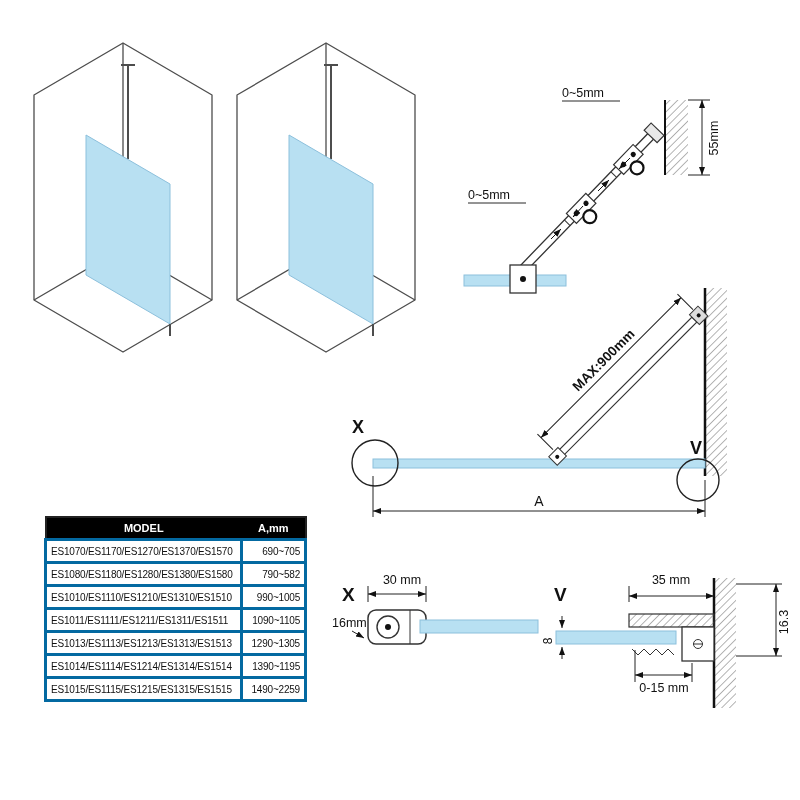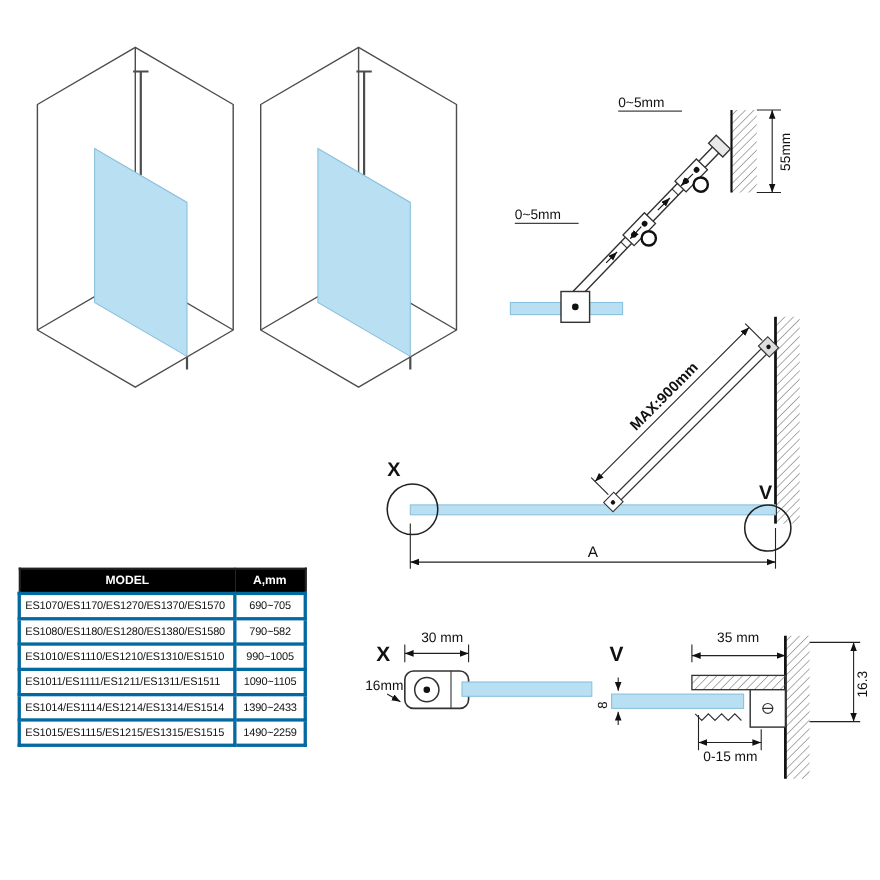--- a/index.html
+++ b/index.html
@@ -1,29 +1,29 @@
 <!DOCTYPE html>
 <html><head>
 <meta charset="utf-8">
 <style>
   *{box-sizing:border-box}
   html,body{margin:0;padding:0;background:#fff}
   .canvas{position:relative;width:800px;height:800px;background:#fff;
           font-family:"Liberation Sans","DejaVu Sans",sans-serif;overflow:hidden}
   .abs{position:absolute}
   svg text{font-family:"Liberation Sans","DejaVu Sans",sans-serif;fill:#111}
-  .spec-table{position:absolute;left:16px;top:516px;border-collapse:collapse;
+  .spec-table{position:absolute;left:44px;top:516px;border-collapse:collapse;
               border:2px solid #222;background:#fff}
   .spec-table th{background:#000;color:#fff;font-size:11px;font-weight:bold;
                  padding:4px 4px;border:1px solid #000;text-align:center}
   .spec-table th.model-col{width:196px}
   .spec-table th.a-col{width:64px}
   .spec-table td{border:3px solid #0369a1;font-size:10px;padding:4.5px 4px;color:#111;
                  white-space:nowrap;letter-spacing:-0.2px}
-  .spec-table td.a-col{text-align:center}
+  .spec-table td.a-col{text-align:right}
 </style>
 </head>
 <body>
 
 <div class="canvas">
 
   <svg class="abs" style="left:20px;top:35px" width="410" height="350">
 
     <g stroke="#4d4d4d" stroke-width="1.3" fill="none" stroke-linejoin="round">
       <path d="M103,8 L192,60 L192,265 L103,317 L14,265 L14,60 Z"></path>
@@ -231,22 +231,26 @@
       </tr>
       <tr>
         <td>ES1010/ES1110/ES1210/ES1310/ES1510</td>
         <td class="a-col">990~1005</td>
       </tr>
       <tr>
         <td>ES1011/ES1111/ES1211/ES1311/ES1511</td>
         <td class="a-col">1090~1105</td>
       </tr>
       <tr>
+        <td>ES1013/ES1113/ES1213/ES1313/ES1513</td>
+        <td class="a-col">1290~1305</td>
+      </tr>
+      <tr>
         <td>ES1014/ES1114/ES1214/ES1314/ES1514</td>
-        <td class="a-col">1390~2433</td>
+        <td class="a-col">1390~1195</td>
       </tr>
       <tr>
         <td>ES1015/ES1115/ES1215/ES1315/ES1515</td>
         <td class="a-col">1490~2259</td>
       </tr>
     </tbody>
   </table>
 
 </div>
 

